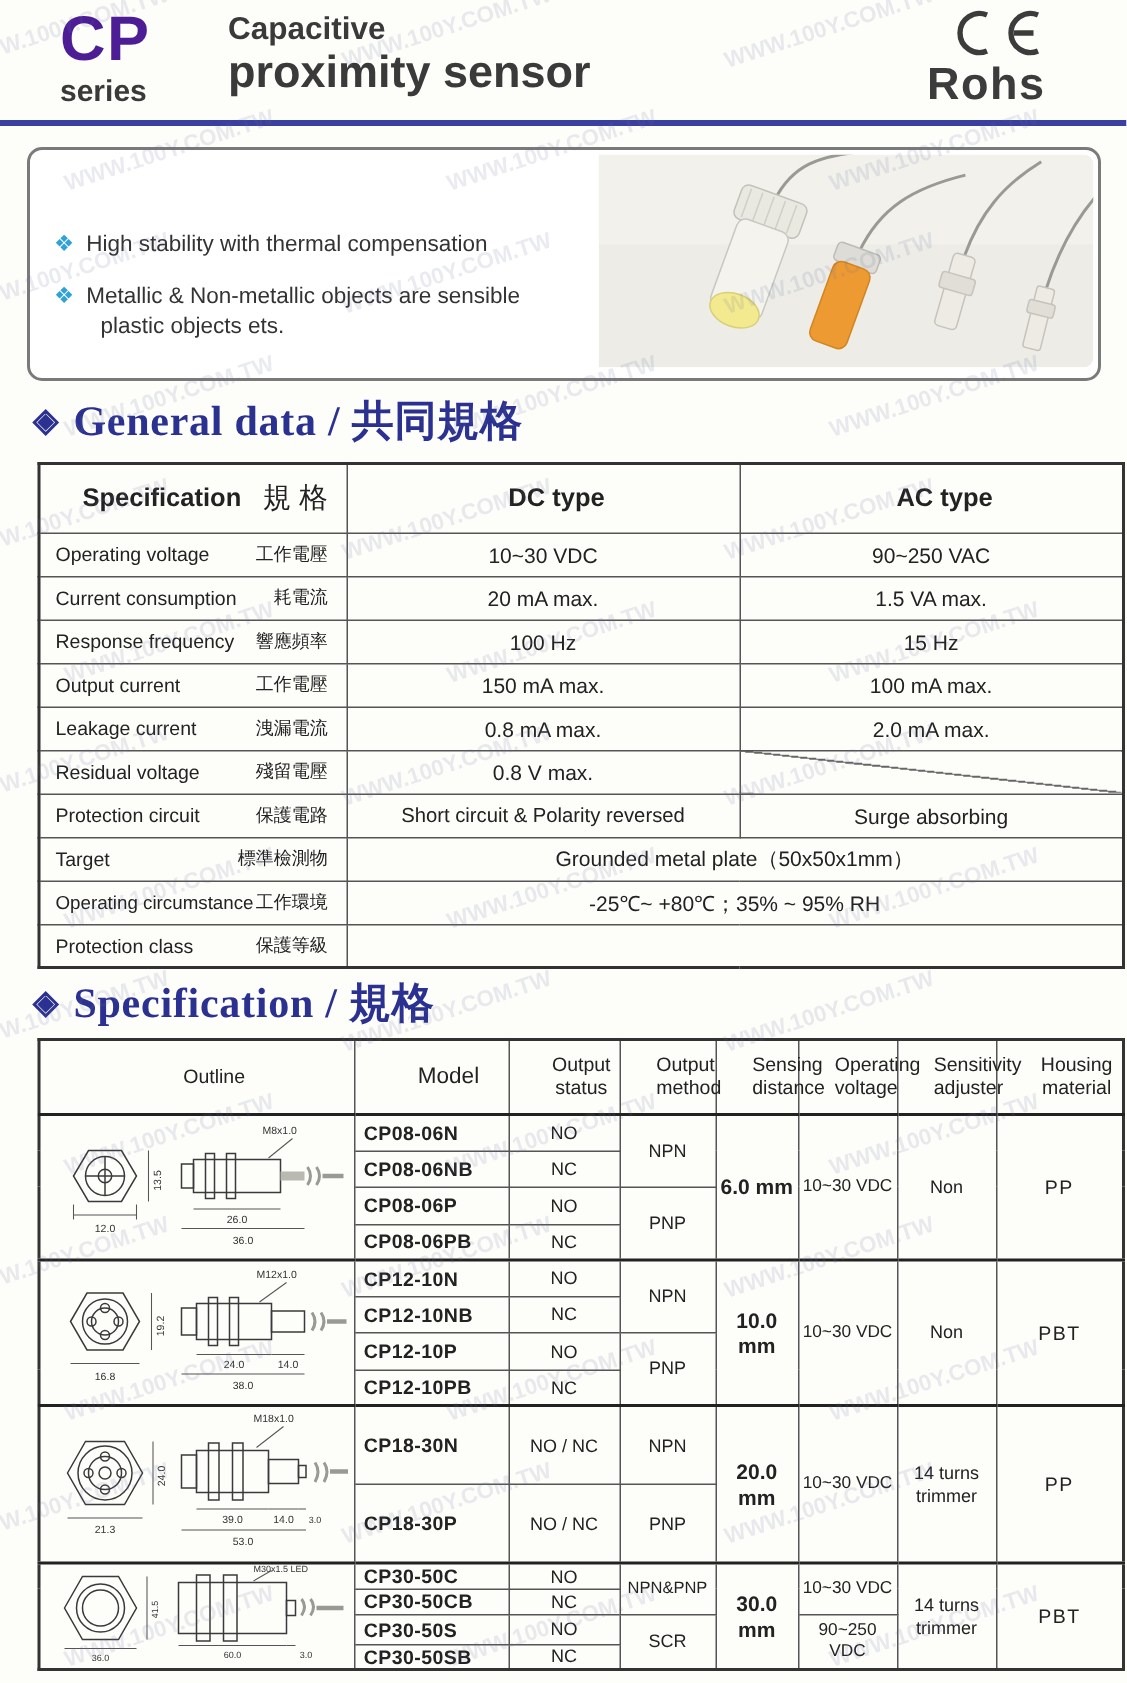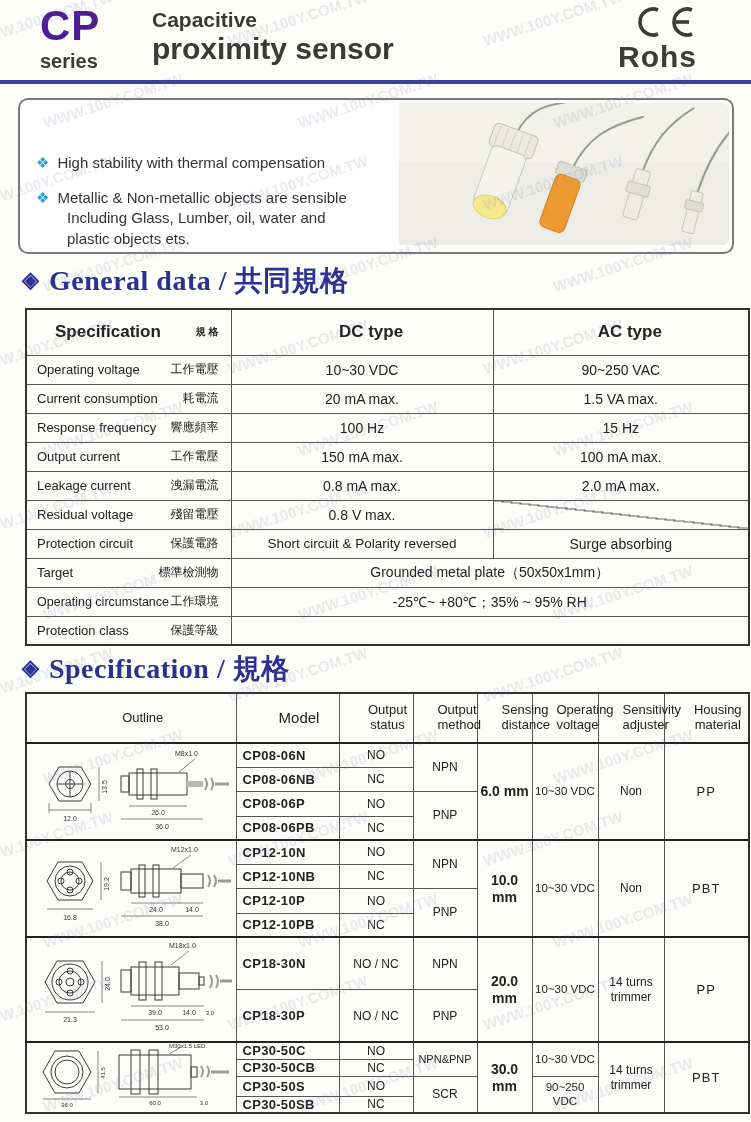--- a/index.html
+++ b/index.html
@@ -49,21 +49,21 @@
   .gtable{position:absolute;top:308px;left:25px;width:723px;table-layout:fixed;}
   .gtable td{border:1px solid #555;font-size:14px;text-align:center;vertical-align:middle;padding:0 2px;color:#222;}
   .gtable{border:2px solid #333;}
   .gtable tr{height:29px;}
   .gtable tr.ghead{height:46px;}
   .ghead td{font-size:17px;font-weight:bold;color:#222;padding-left:20px;}
   .gl{display:flex;justify-content:space-between;align-items:center;padding:0 10px 0 8px;}
   .gl .en{font-size:13px;text-align:left;}
   .gl .zh{font-size:12px;}
   .ghead .gl .en{font-size:17px;font-weight:bold;}
-  .ghead .gl .zh{font-size:10px;font-weight:bold;}
+  .ghead .gl .zh{font-size:19px;font-weight:normal;}
   td.diag{
     background:linear-gradient(to top right,
       transparent calc(50% - 0.6px), #666 calc(50% - 0.6px),
       #666 calc(50% + 0.6px), transparent calc(50% + 0.6px));
   }
 
   
   .stable{position:absolute;top:692px;left:25px;width:723px;table-layout:fixed;border:2px solid #333;}
   .stable td{border:1px solid #555;text-align:center;vertical-align:middle;font-size:12px;color:#222;padding:0 1px;}
   .stable tr.shead{height:50px;}
@@ -138,21 +138,20 @@
           <rect x="286" y="88" width="12" height="42" rx="2" fill="#edebe3" stroke="#c5c3bb"></rect>
           <rect x="283" y="98" width="18" height="9" rx="2" fill="#e0ded6" stroke="#c5c3bb"></rect>
         </g>
       </svg>
     </div>
     <div class="feat-item f2">
       <span class="dia">❖</span><span>High stability with thermal compensation</span>
     </div>
     <div class="feat-item f3">
       <span class="dia">❖</span><span>Metallic &amp; Non-metallic objects are sensible</span>
-      <span class="cont">Including Glass, Lumber, oil, water and</span>
       <span class="cont">plastic objects ets.</span>
     </div>
   </div>
 
   <div class="sect sec-general">
     <span class="dico">◈</span><span class="stx">General data / 共同規格</span>
   </div>
 
   <table class="gtable">
     <colgroup>

